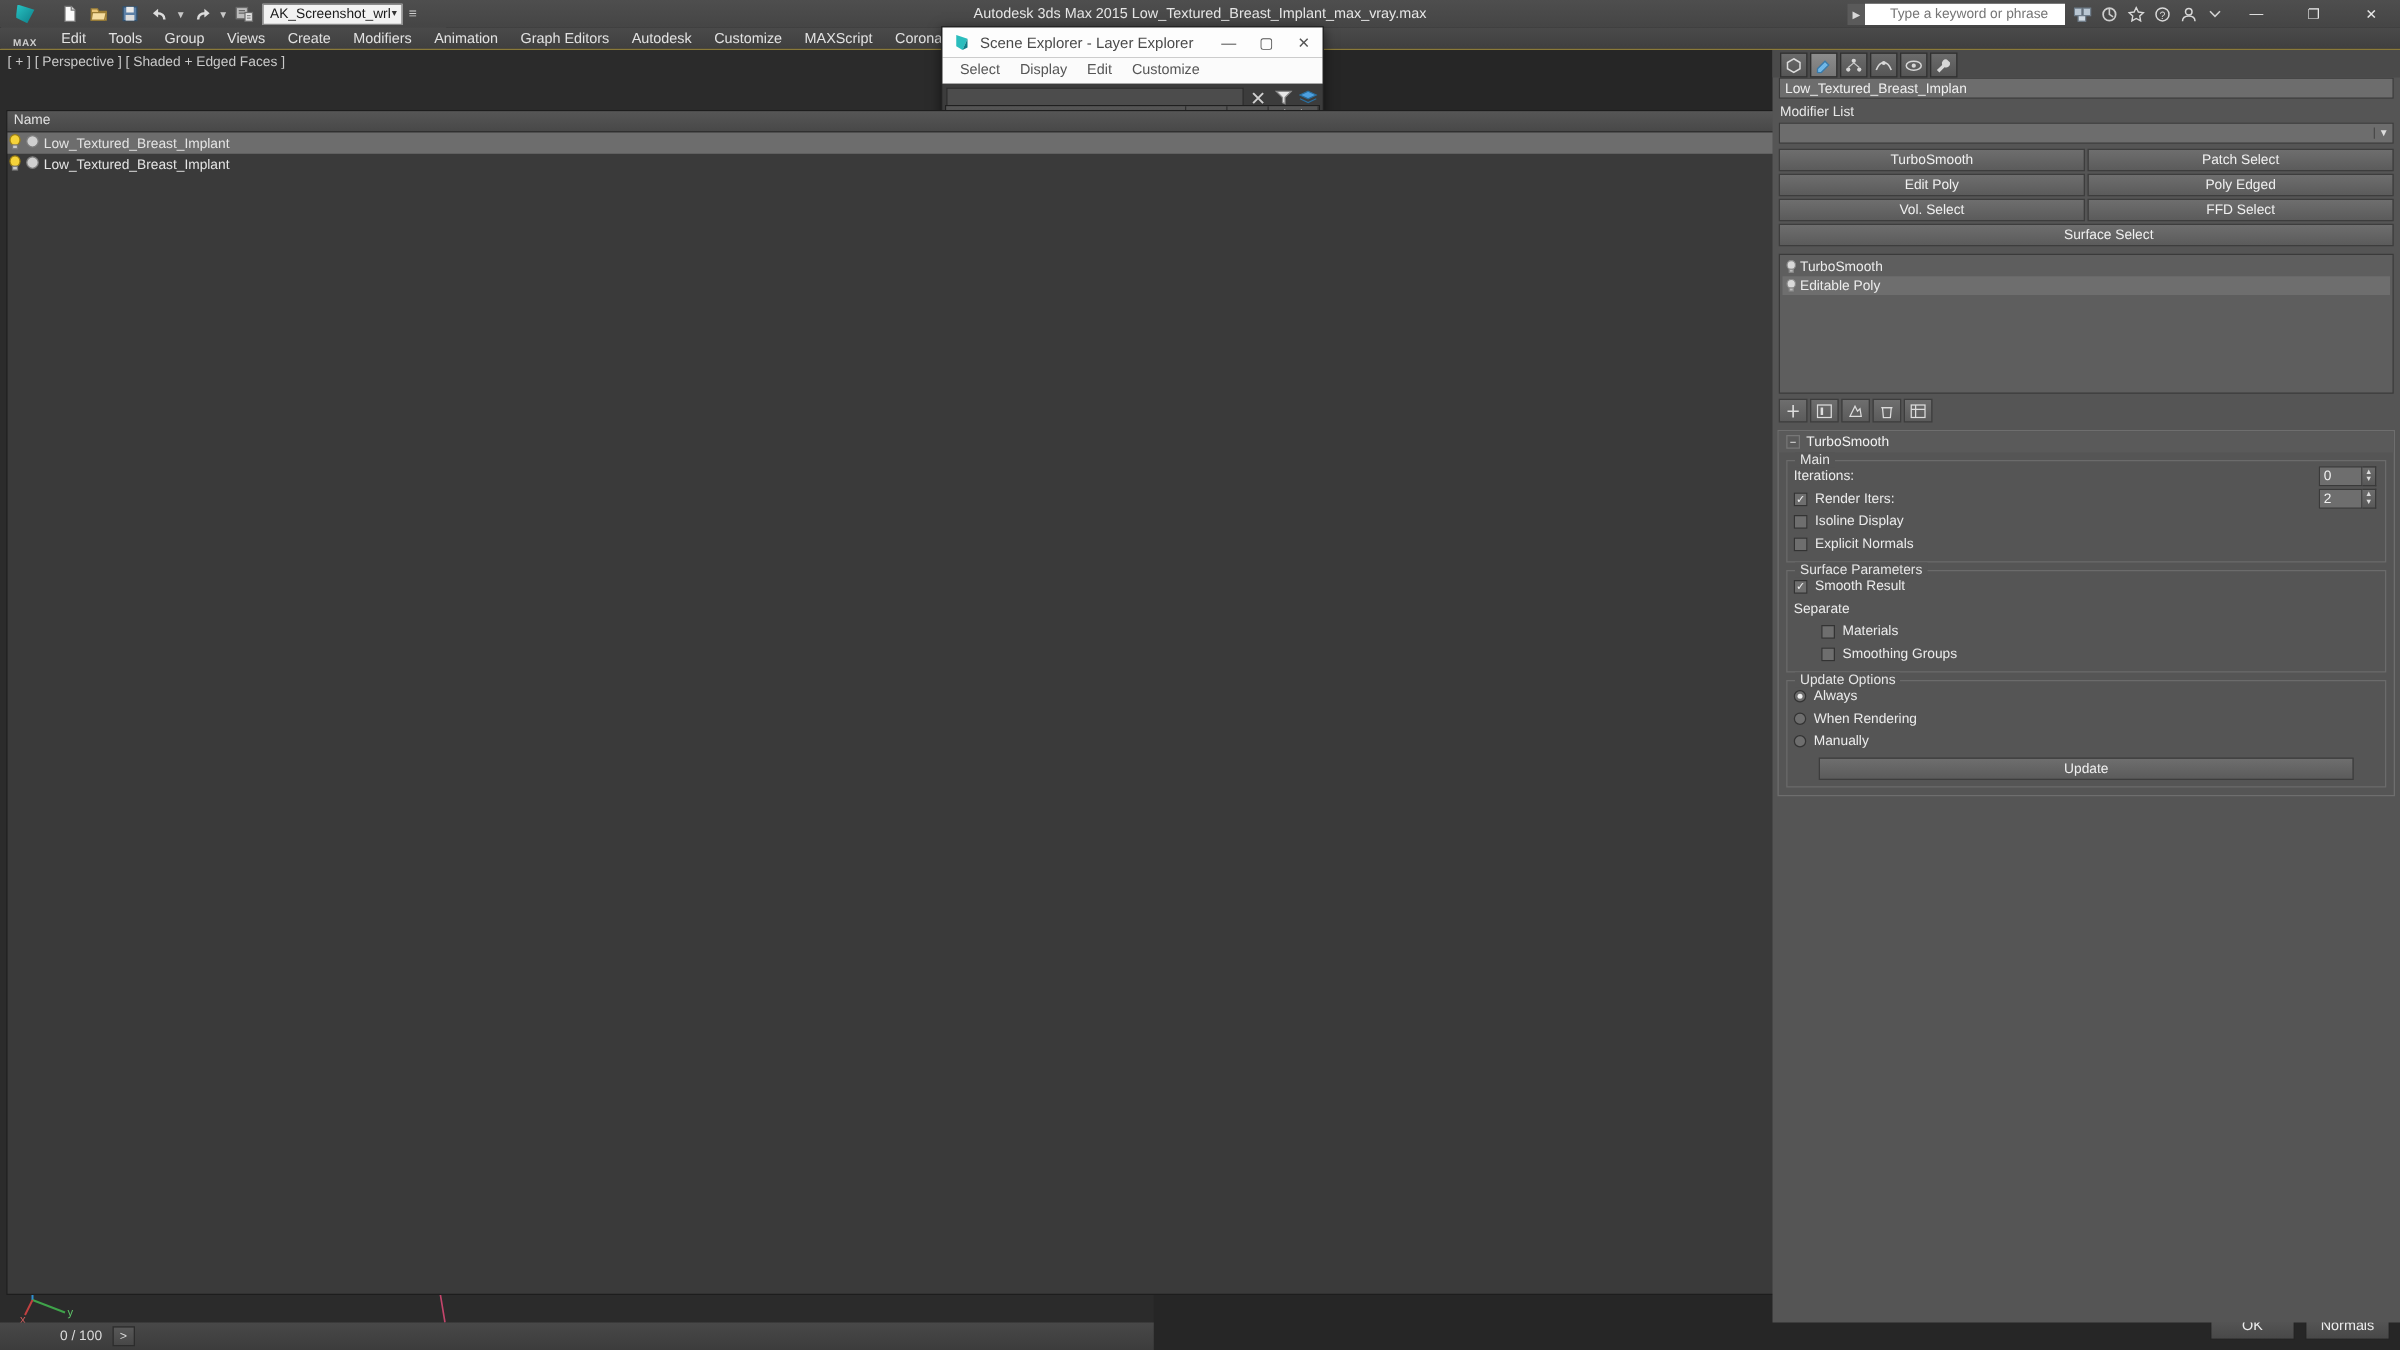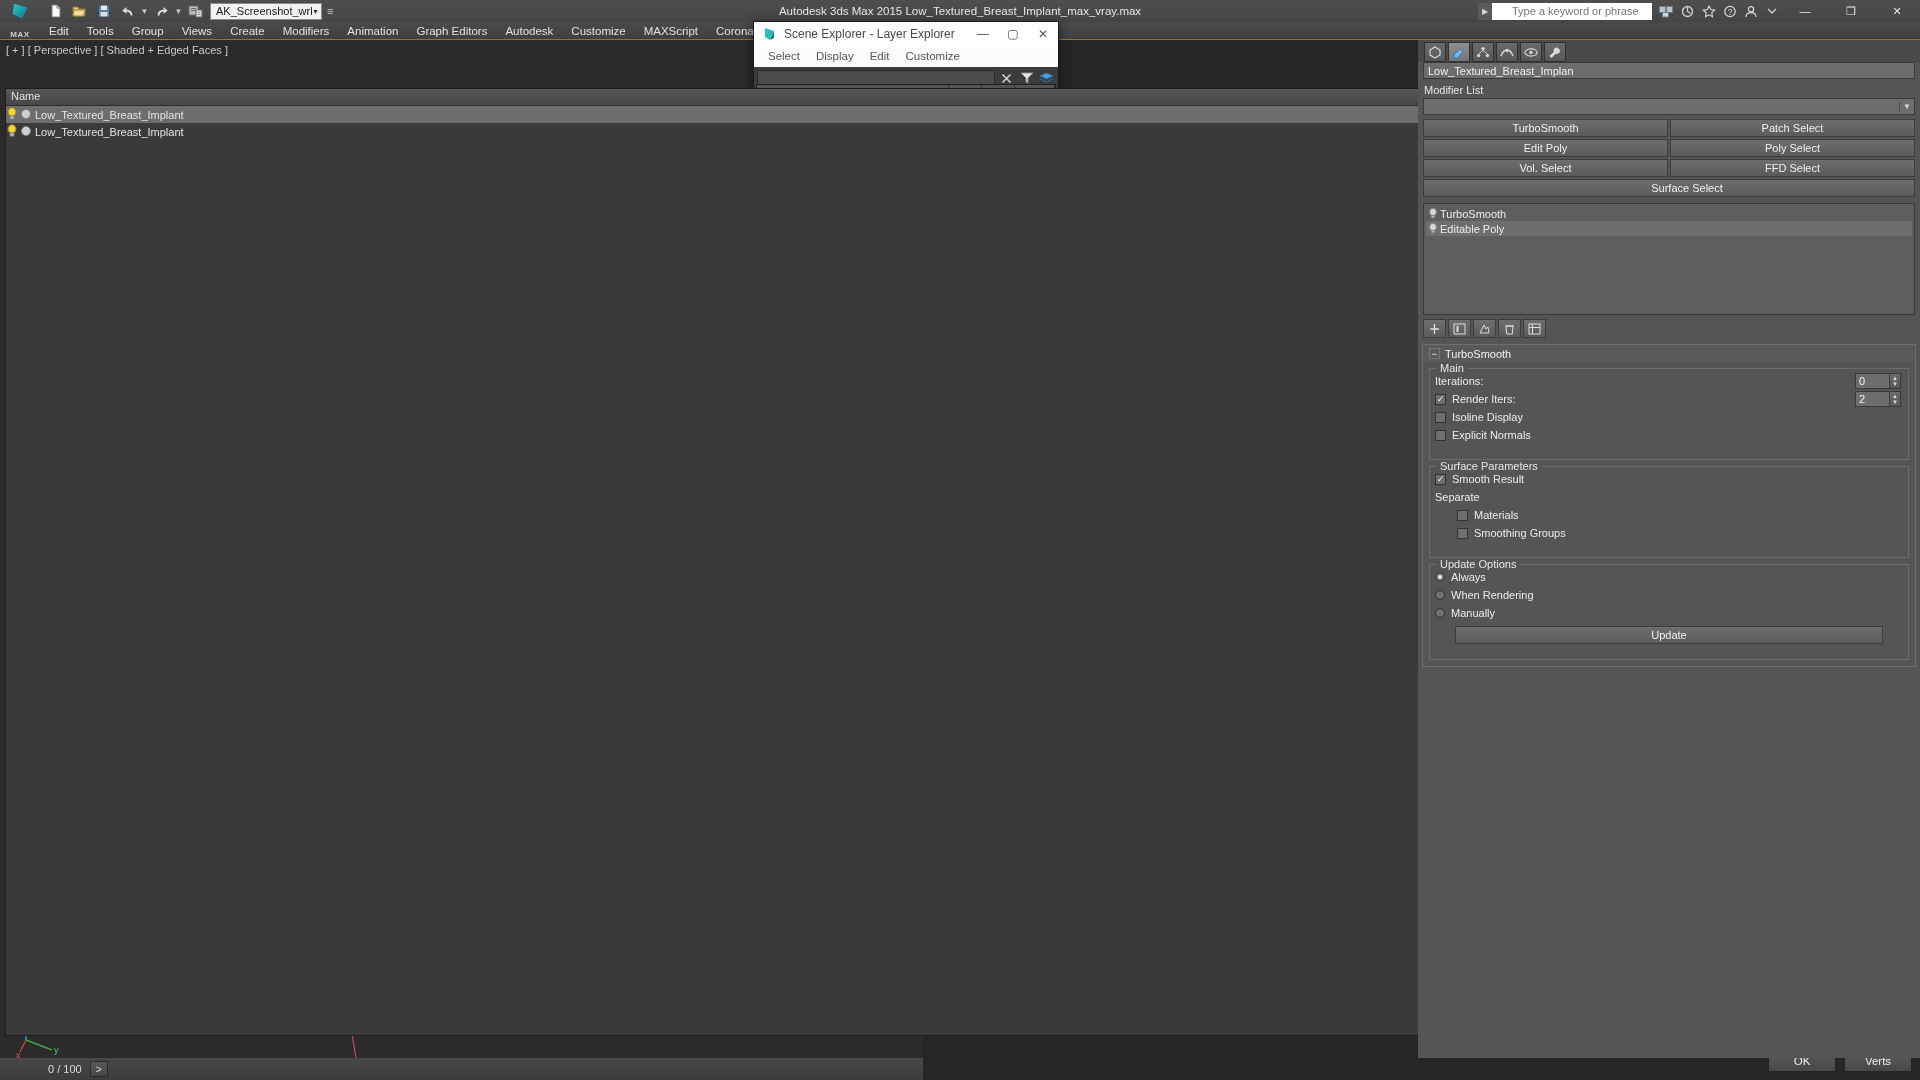--- a/index.html
+++ b/index.html
@@ -175,21 +175,21 @@
   .cp-stackrow { height:15px; display:flex; align-items:center; font-size:11px; color:#ececec; padding-left:14px; position:relative;}
   .cp-stackrow .bulb { position:absolute; left:2px; top:2px; width:10px; height:11px; }
   .cp-stackrow.sel { background:#6e6e6e; }
   .cp-stacktools { display:flex; gap:2px; padding:4px 5px 0 5px; }
   .cp-st { width:23px; height:19px; background:linear-gradient(#6e6e6e,#5b5b5b); border:1px solid #3d3d3d;
     display:flex; align-items:center; justify-content:center; }
   .roll { margin:6px 4px 0 4px; border:1px solid #6e6e6e; }
   .roll-h { height:17px; background:#5a5a5a; display:flex; align-items:center; font-size:11px; color:#f2f2f2; padding-left:6px;}
   .roll-h .mn { width:11px; height:11px; border:1px solid #777; margin-right:5px; display:flex;
     align-items:center; justify-content:center; font-size:9px; color:#eee; }
-  .grp { margin:6px 6px 0 6px; border:1px solid #6b6b6b; padding:3px 5px 15px 5px; position:relative; }
+  .grp { margin:6px 6px 0 6px; border:1px solid #6b6b6b; padding:3px 5px 5px 5px; position:relative; }
   .grp > .cap { position:absolute; top:-7px; left:6px; background:#555; padding:0 4px; font-size:11px; color:#e6e6e6;}
   .fr { display:flex; align-items:center; height:18px; font-size:11px; color:#ececec; }
   .fr .lab { flex:1; }
   .spin { display:flex; width:48px; height:16px; }
   .spin input { width:35px; height:16px; background:#6e6e6e; border:1px solid #3a3a3a; color:#f2f2f2;
     font-size:11px; padding-left:3px; font-family:"Liberation Sans",sans-serif;}
   .spin .ar { width:11px; height:16px; background:linear-gradient(#6c6c6c,#585858); border:1px solid #3a3a3a;
     border-left:none; display:flex; flex-direction:column; align-items:center; justify-content:center; color:#ddd; font-size:6px; line-height:6px;}
   .cb { width:11px; height:11px; background:#6e6e6e; border:1px solid #333; margin-right:6px;
     display:flex; align-items:center; justify-content:center; font-size:9px; color:#f2f2f2; flex:none;}
@@ -1071,21 +1071,21 @@
                   <circle cx="6" cy="6" r="4.6" fill="#cfcfcf" stroke="#7c7c7c"></circle>
                 </svg></span>
               <span>Low_Textured_Breast_Implant</span>
             </div>
             <div class="f">0</div>
           </div>
         </div>
     </div>
     <div class="sfs-btns">
       <div class="sfs-btn">OK</div>
-      <div class="sfs-btn">Verts</div>
+      <div class="sfs-btn">Normals</div>
     </div>
   </div>
 
   <div class="cmdpanel">
     <div class="cp-tabs">
       <div class="cp-tab">
           <svg width="14" height="13" viewBox="0 0 14 13">
             <path d="M7 1l5 3v5l-5 3-5-3V4z" fill="none" stroke="#dcdcdc" stroke-width="1.2"></path>
           </svg>
         </div>
@@ -1123,21 +1123,21 @@
     <div class="cp-namebox">Low_Textured_Breast_Implan</div>
     <div class="cp-secttl">Modifier List</div>
     <div class="cp-modlist">
       <span></span>
         <span class="car">▼</span>
     </div>
     <div class="cp-btngrid" id="cpBtns">
         <div class="cp-b">TurboSmooth</div>
         <div class="cp-b">Patch Select</div>
         <div class="cp-b">Edit Poly</div>
-        <div class="cp-b">Poly Select</div>
+        <div class="cp-b">Poly Edged</div>
         <div class="cp-b">Vol. Select</div>
         <div class="cp-b">FFD Select</div>
       </div>
     <div class="cp-btngrid" style="padding-top:2px;">
       <div class="cp-b full">Surface Select</div>
     </div>
     <div class="cp-stack">
       <div id="cpStack">
           <div class="cp-stackrow">
             <span class="bulb"><svg width="10" height="11" viewBox="0 0 10 11">

